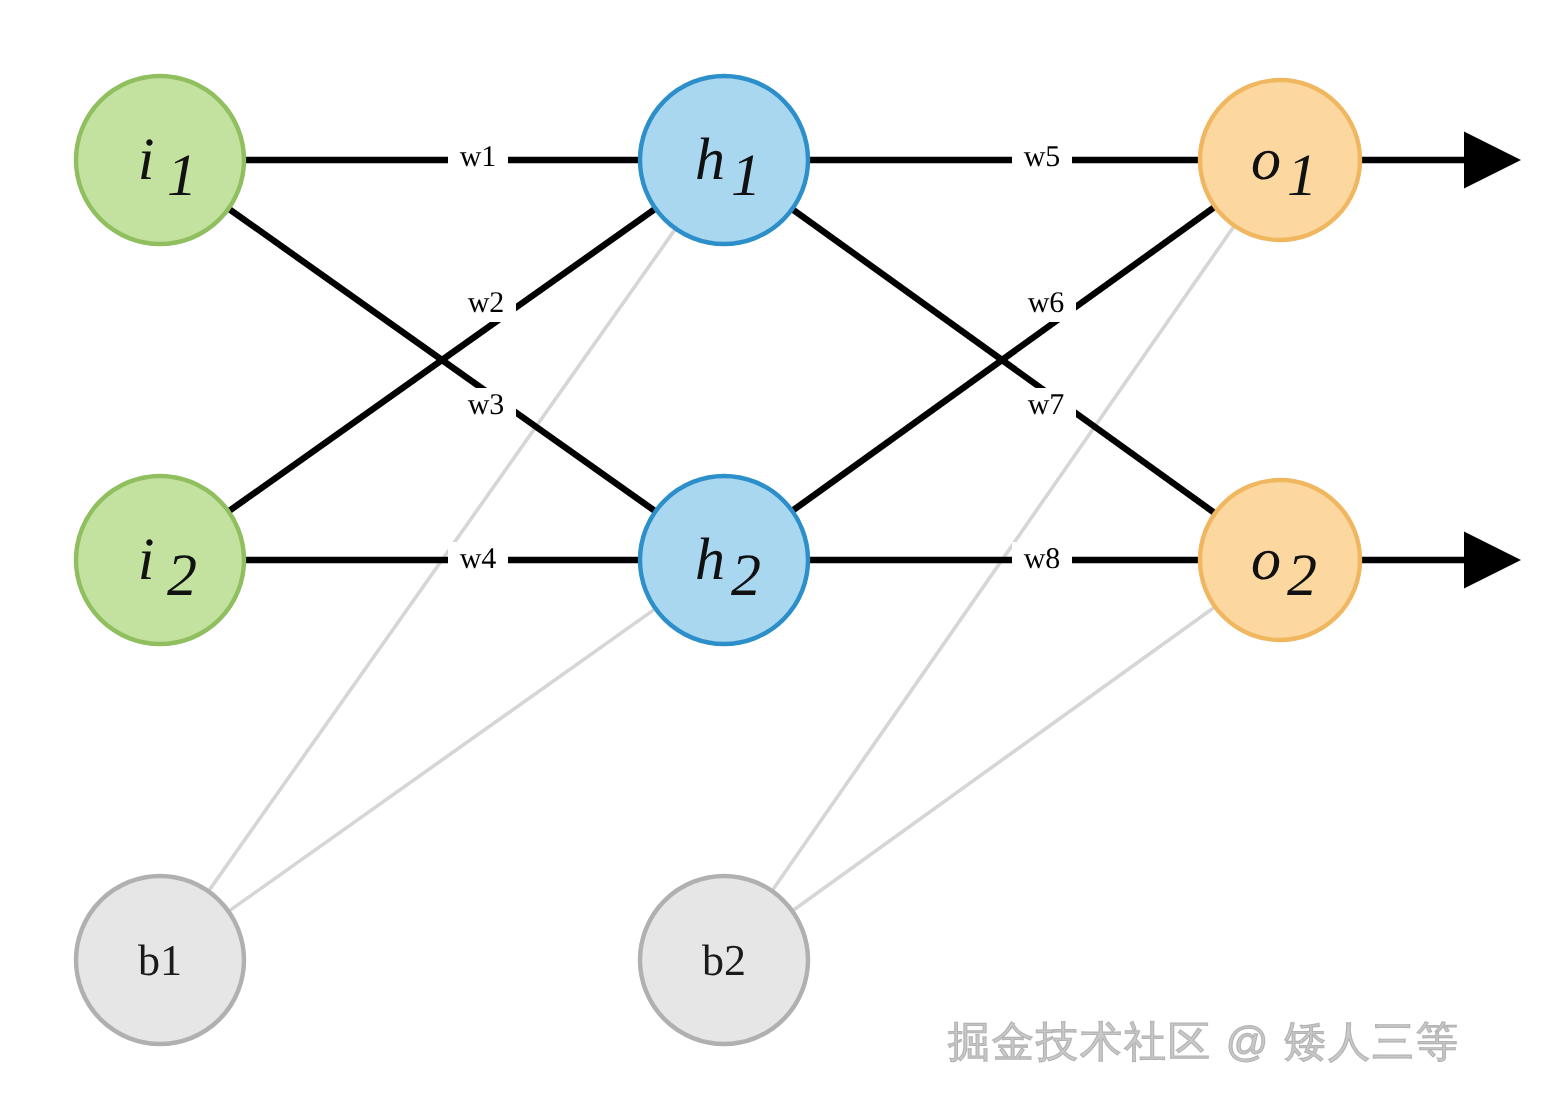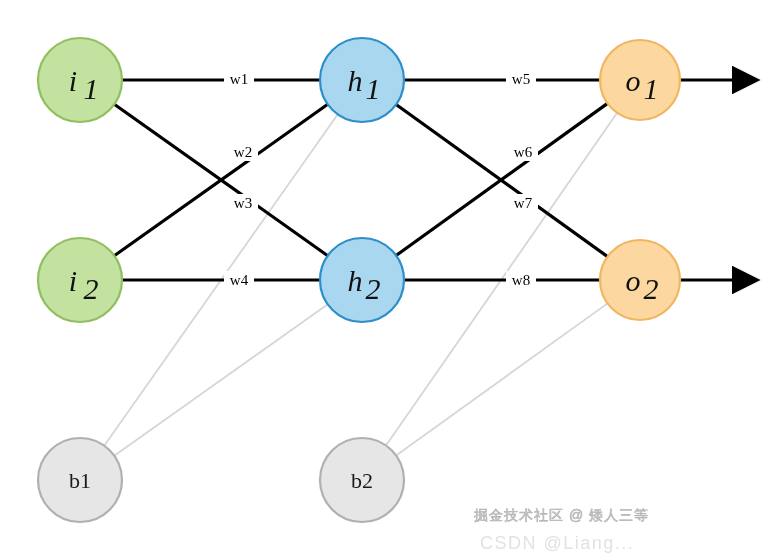--- a/index.html
+++ b/index.html
@@ -62,21 +62,21 @@
     fill: #000000;
   }
   .weight-bg {
     fill: #ffffff;
   }
   .wm-top {
     position: absolute;
     left: 474px;
     top: 507px;
     font-family: "Liberation Sans", sans-serif;
-    font-size: 14px;
+    font-size: 21px;
     color: #c9c9c9;
     letter-spacing: 1px;
     white-space: nowrap;
     -webkit-text-stroke: 0.6px #b4b4b4;
     user-select: none;
   }
   .wm-bottom {
     position: absolute;
     left: 480px;
     top: 533px;
@@ -190,15 +190,14 @@
           <text x="80" y="480" class="bias-label">b1</text>
         </g>
         <g>
           <circle cx="362" cy="480" r="42" fill="#e6e6e6" stroke="#b0b0b0" class="node-circle"></circle>
           <text x="362" y="480" class="bias-label">b2</text>
         </g>
       </g>
   </svg>
 
   <div class="wm-top">掘金技术社区 @ 矮人三等</div>
-  <div class="wm-bottom">CSDN @Liang...</div>
 
 </div>
 
 </body></html>

